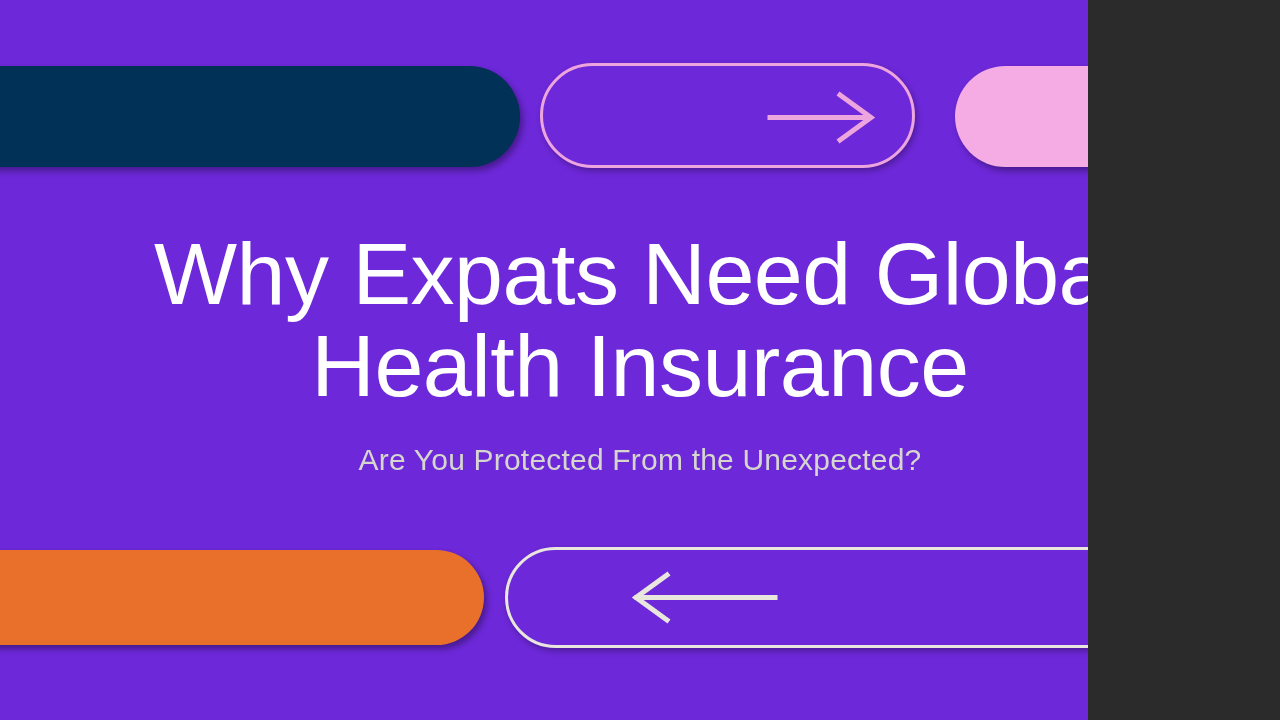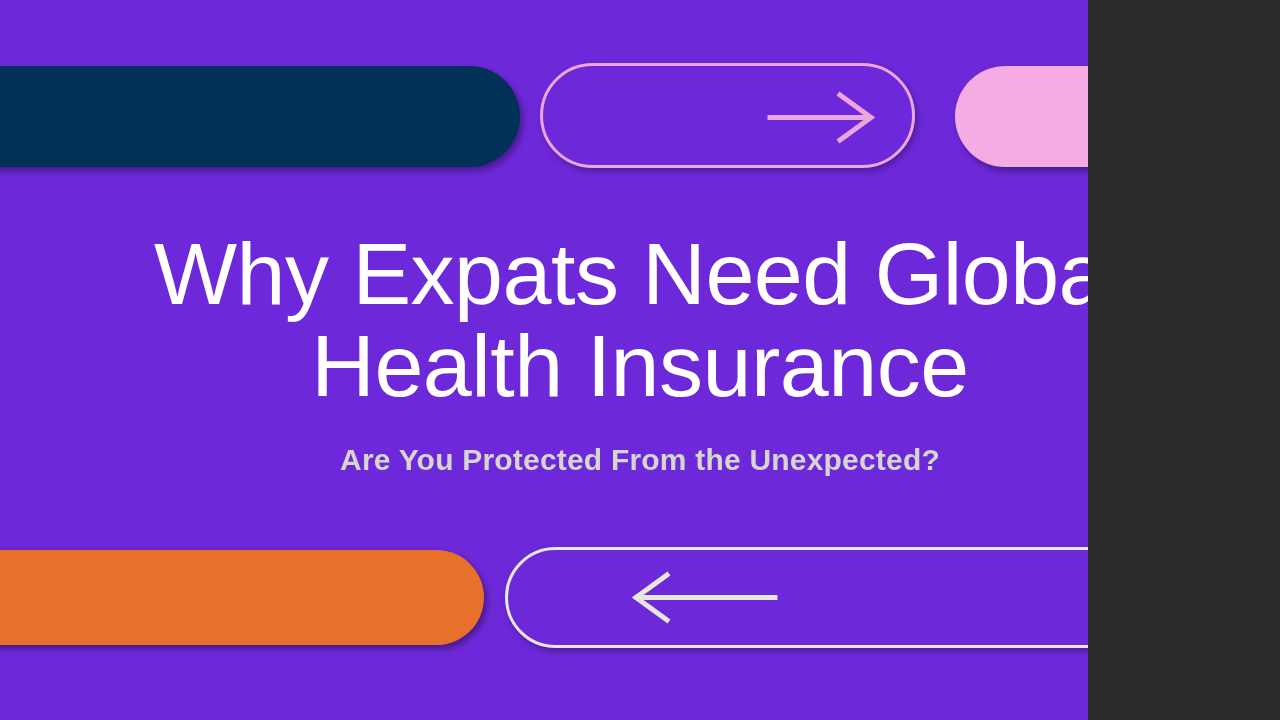--- a/index.html
+++ b/index.html
@@ -111,21 +111,21 @@
     font-weight: 400;
     letter-spacing: -0.5px;
     white-space: pre-line;
   }
   .subtitle {
     margin: 0;
     padding-top: 30px;
     color: #d6d5cf;
     font-size: 30px;
     line-height: 36px;
-    font-weight: 700;
+    font-weight: 400;
     letter-spacing: 0.2px;
   }
 
   
   .logo {
     position: absolute;
     left: 1152px;
     top: 557px;
     width: 110px;
     height: 85px;

